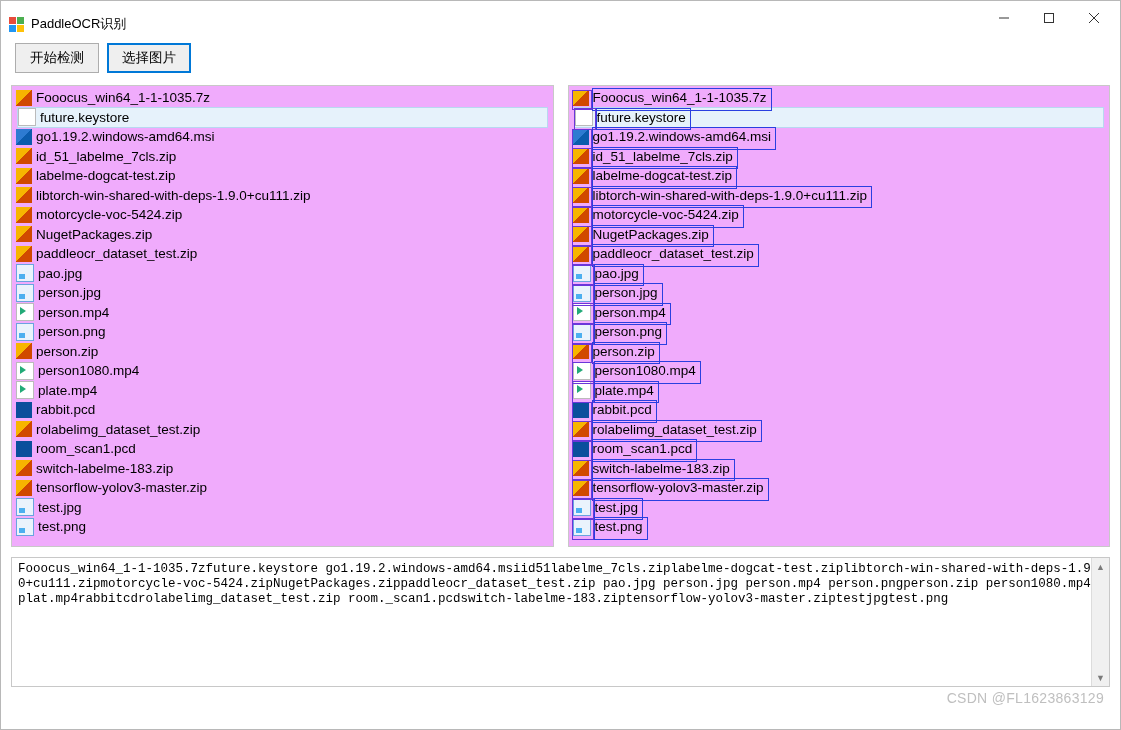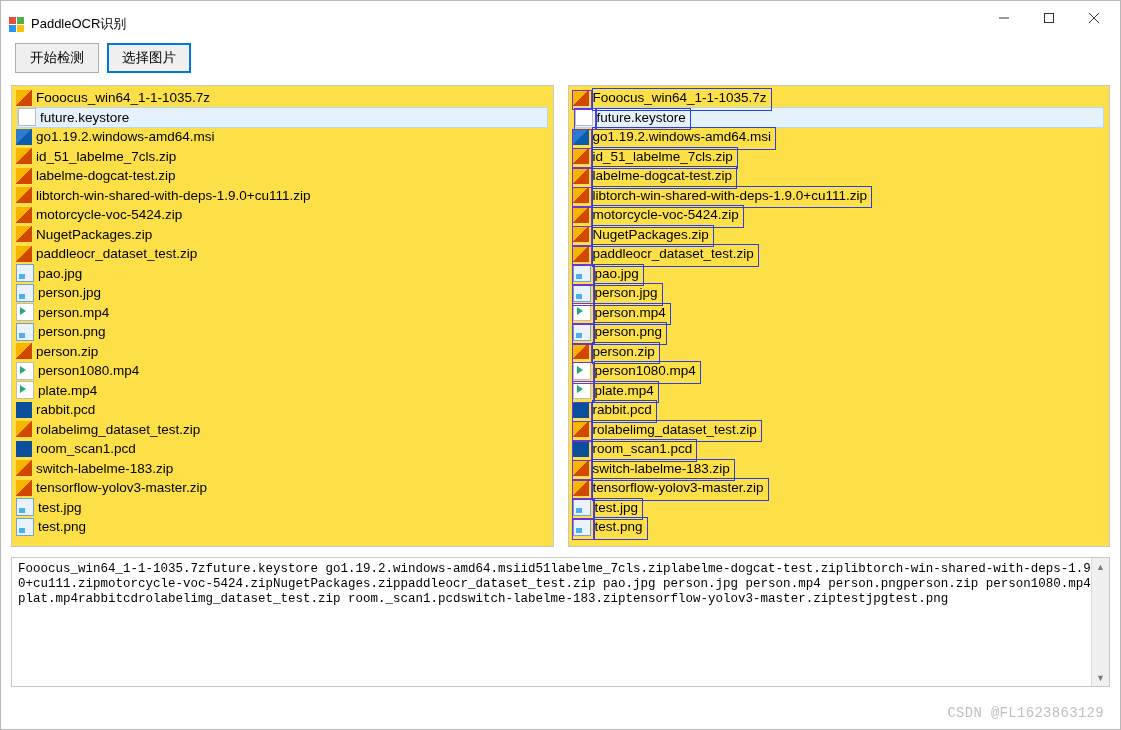--- a/index.html
+++ b/index.html
@@ -10,21 +10,21 @@
   .titlebar .icon .sq{width:7px;height:7px;position:absolute;}
   .titlebar .icon{position:relative;}
   .titlebar .title{flex:1 1 auto;font-size:13px;}
   .titlebar .winbtn{width:45px;height:30px;display:flex;align-items:center;justify-content:center;
                     font-family:"Segoe MDL2 Assets","Segoe UI Symbol",sans-serif;font-size:12px;color:#333;}
   .toolbar{padding:10px 14px 12px 14px;display:flex;gap:8px;}
   .btn{font:inherit;font-size:13.5px;background:#efefef;border:1px solid #adadad;padding:5px 14px;}
   .btn.focus{border:2px solid #0078d7;padding:4px 13px;}
   .pictureboxes{display:flex;gap:14px;padding:0 10px;}
   .picbox{flex:1 1 0;}
-  .pic{background:#fde047;border:1px solid #c8c8c8;height:460px;overflow:hidden;position:relative;}
+  .pic{background:#f0abfc;border:1px solid #c8c8c8;height:460px;overflow:hidden;position:relative;}
   .filelist{padding:2px 4px;line-height:19.5px;font-size:13.5px;font-family:"Microsoft YaHei",Arial,sans-serif;}
   .row{display:flex;align-items:center;gap:4px;height:19.5px;white-space:nowrap;}
   .row.sel{background:#e6f2fb;border:1px solid #b8d8f0;margin:-1px 1px;}
   .det{position:relative;}
   .det .dbox{position:absolute;border:1.4px solid #2a3fe0;pointer-events:none;}
   .det .dbox.tight{border-color:#2a3fe0;}
   .det .dbox.purple{border-color:#6a36d9;}
   .fileicon{width:16px;height:16px;display:inline-block;position:relative;}
   
   .ico-7z    {background:linear-gradient(135deg,#f7b500 0 49%,#d14900 50% 100%);}
@@ -36,22 +36,22 @@
   .ico-mp4   {background:#fff;border:1px solid #bbb;}
   .ico-mp4::before{content:"";position:absolute;left:3px;top:3px;border-left:6px solid #2a7;border-top:4px solid transparent;border-bottom:4px solid transparent;}
   .ico-pcd   {background:#0b4f9c;}
   .textbox{margin:10px;border:1px solid #c8c8c8;height:128px;overflow:auto;position:relative;}
   .textbox .inner{padding:4px 6px;font-family:"SimSun","NSimSun","Courier New",monospace;font-size:12.5px;
                   line-height:15px;white-space:pre-wrap;word-break:break-all;}
   .textbox .vscroll{position:absolute;right:0;top:0;bottom:0;width:17px;background:#f0f0f0;
                     border-left:1px solid #dcdcdc;}
   .textbox .vscroll .arrow{height:17px;display:flex;align-items:center;justify-content:center;color:#7a7a7a;font-size:9px;}
   .textbox .vscroll .arrow.dn{position:absolute;bottom:0;left:0;right:0;}
-  .watermark{position:absolute;right:16px;bottom:8px;color:#bfbfbf;font-size:14px;
-             font-family:Liberation Mono, monospace;letter-spacing:0.3px;pointer-events:none;}
+  .watermark{position:absolute;right:16px;bottom:23px;color:#bfbfbf;font-size:14px;
+             font-family:Liberation Sans, sans-serif;letter-spacing:0.3px;pointer-events:none;}
 </style>
 </head>
 <body>
 
 <div class="window">
 
   <div class="titlebar">
     <span class="icon">
       <span class="sq" style="left:0;top:0;background:#e74c3c"></span>
       <span class="sq" style="left:8px;top:0;background:#4caf50"></span>

